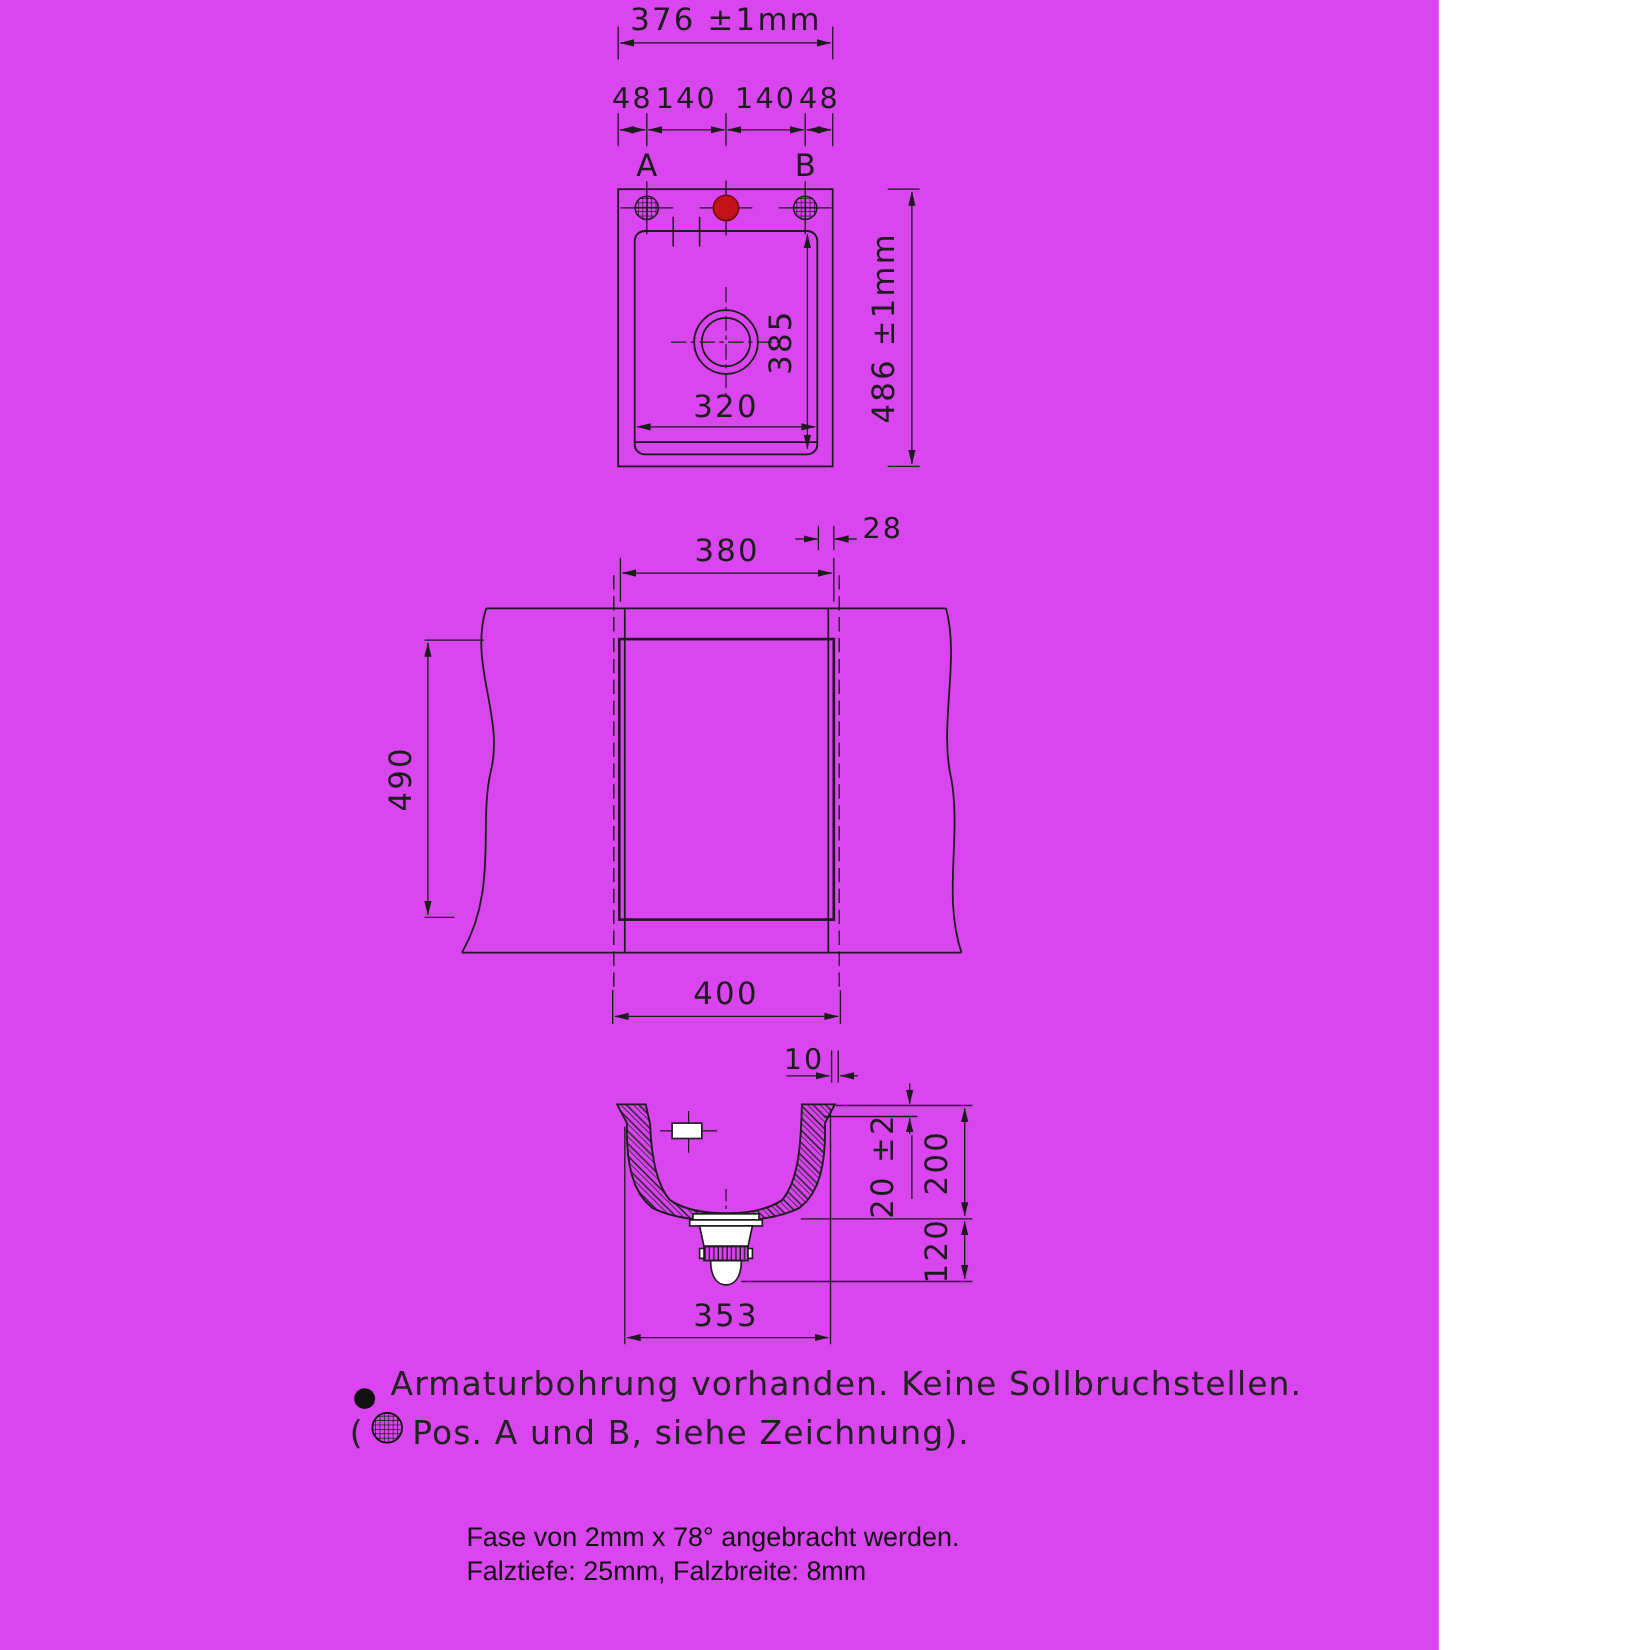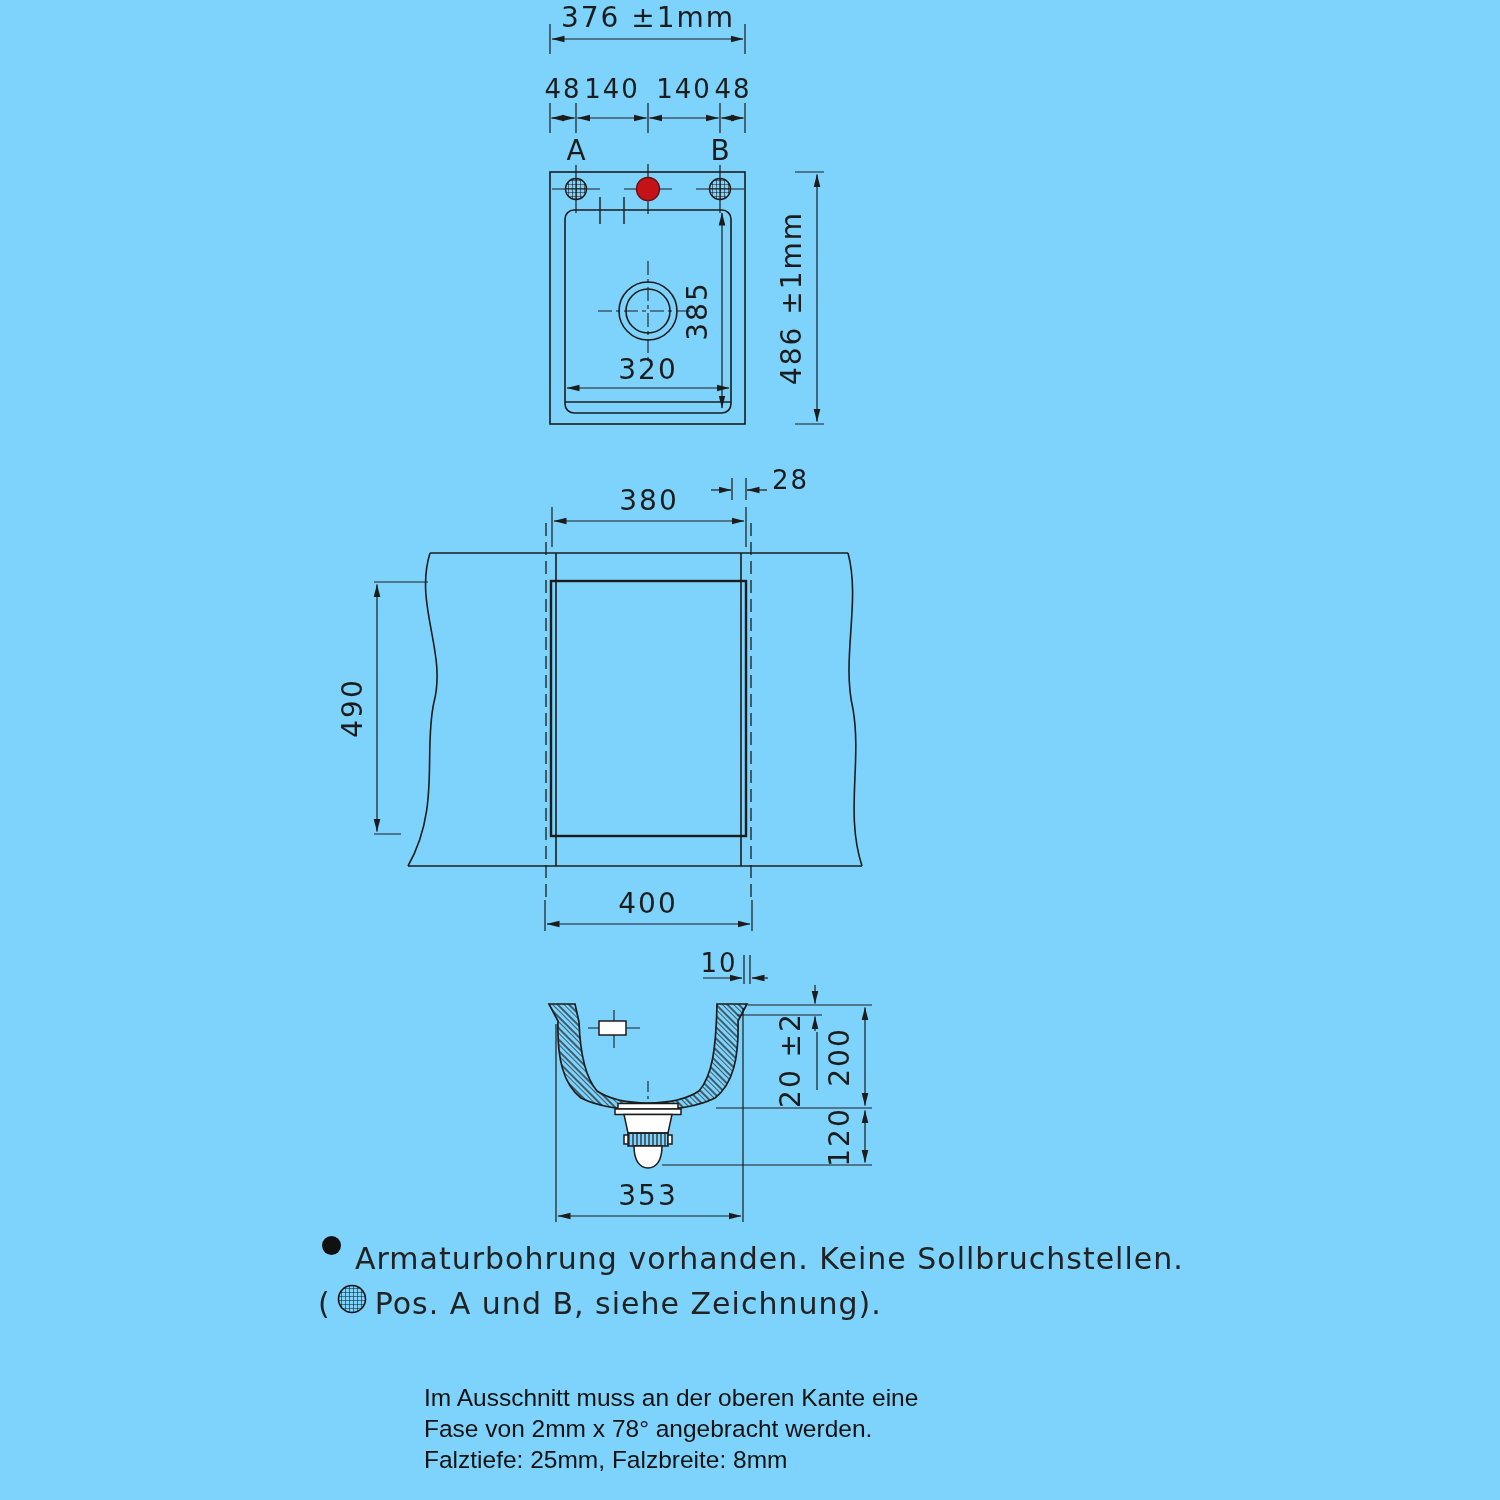--- a/index.html
+++ b/index.html
@@ -1,24 +1,24 @@
 <!DOCTYPE html>
 <html><head>
 <meta charset="utf-8">
 <style>
   html,body{margin:0;padding:0;background:#ffffff;}
-  #stage{position:relative;width:1500px;height:1500px;background:#7dd3fc;overflow:hidden;
-         font-family:"DejaVu Sans",sans-serif;}
+  #stage{position:relative;width:1296px;height:1500px;background:#d946ef;overflow:hidden;
+         font-family:"DejaVu Sans",sans-serif;padding-left:12px;}
   svg text{font-family:"DejaVu Sans",sans-serif;fill:#1c1c1c;}
   .dim{font-size:26px;letter-spacing:2px;}
   .dimbig{font-size:28px;letter-spacing:2px;}
   .holelabel{font-size:28px;}
   .notes{position:absolute;left:318px;top:1236px;color:#222;font-size:30px;
          letter-spacing:1px;line-height:45px;white-space:nowrap;}
-  .notes .row{display:flex;align-items:flex-start;}
+  .notes .row{display:flex;align-items:flex-end;}
   .bullet-dot{display:inline-block;width:19px;height:19px;border-radius:50%;
               background:#111;margin:0 14px 0 4px;flex:0 0 auto;}
   .hatch-glyph{display:inline-block;margin:0 8px 0 6px;flex:0 0 auto;}
   .warning{position:absolute;left:424px;top:1382px;color:#111;
            font-family:"Liberation Sans",sans-serif;font-size:24.5px;line-height:31px;
            white-space:nowrap;}
 </style>
 </head>
 <body>
 
@@ -222,18 +222,17 @@
           </defs>
           <circle cx="15" cy="15" r="13.5" fill="url(#gridHatch2)" stroke="#111" stroke-width="1.6"></circle>
         </svg>
       </span>
       <span>Pos. A und B, siehe Zeichnung).</span>
     </div>
   </div>
 
   
   <div class="warning">
-    <div>Im Ausschnitt muss an der oberen Kante eine</div>
     <div>Fase von 2mm x 78° angebracht werden.</div>
     <div>Falztiefe: 25mm, Falzbreite: 8mm</div>
   </div>
 
 </div>
 
 </body></html>

